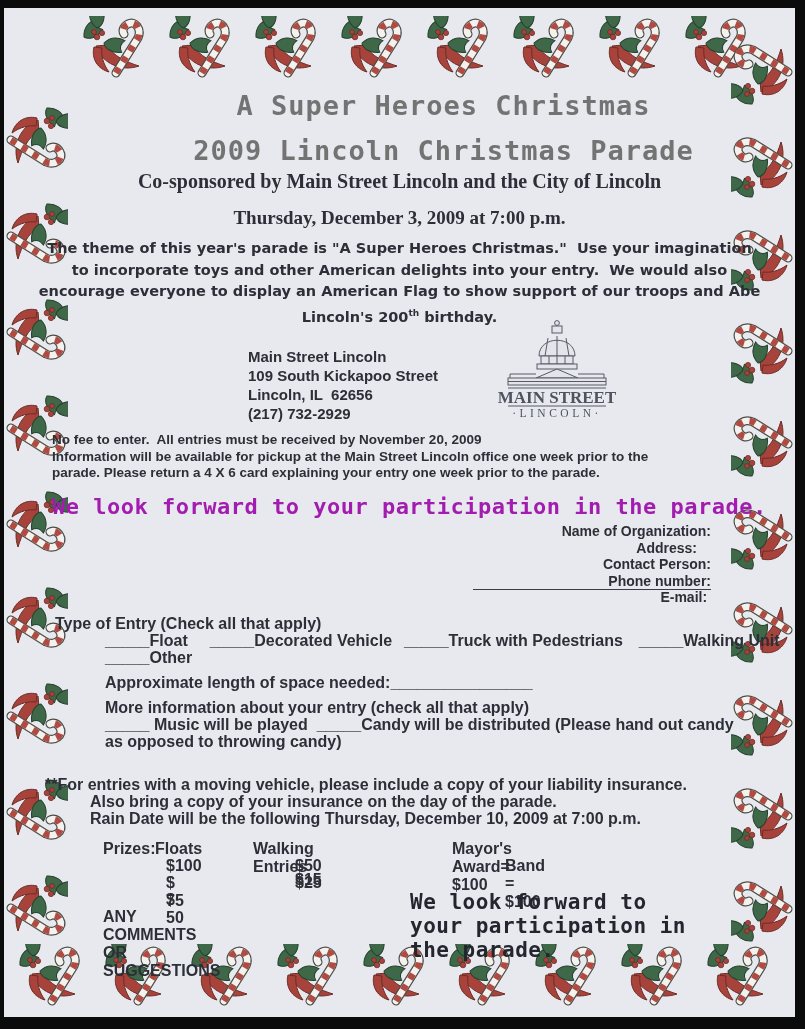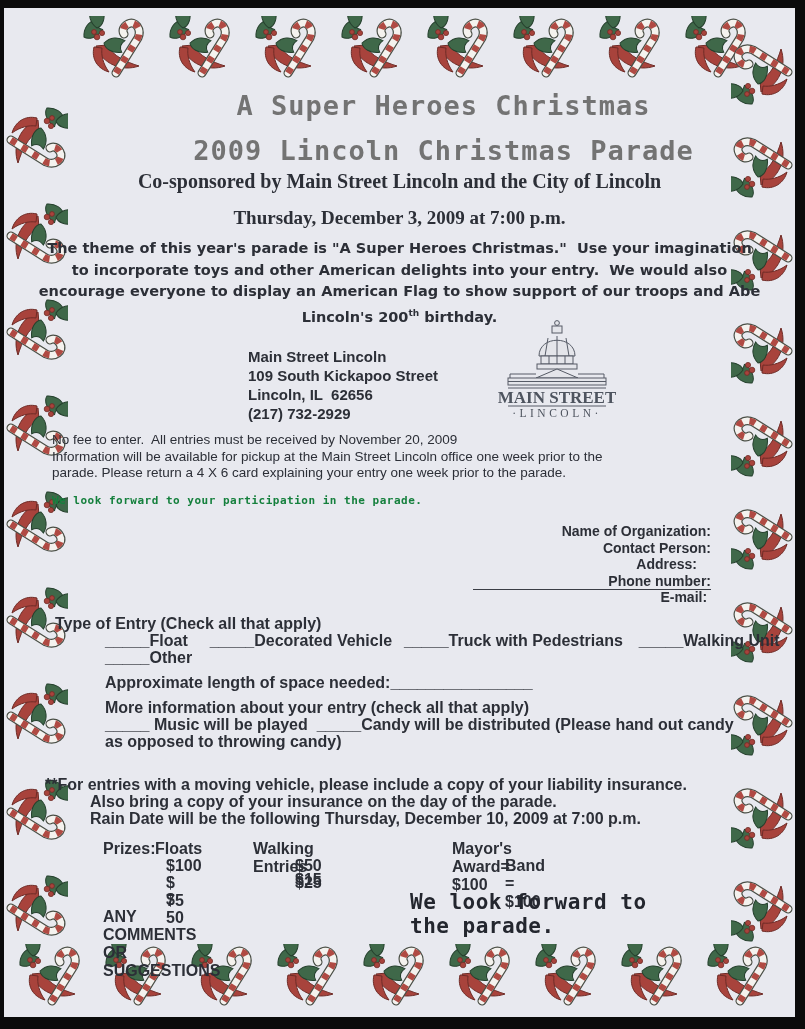--- a/index.html
+++ b/index.html
@@ -13,23 +13,23 @@
   .center{left:0;width:100%;text-align:center;}
 
   .title{font-family:"DejaVu Sans Mono","Liberation Mono",monospace;font-weight:700;
          font-size:27px;line-height:45px;color:#737373;letter-spacing:1px;padding-left:44px;}
   .cosponsor{font-family:"Liberation Serif",serif;font-weight:700;font-size:20px;}
   .datetime{font-family:"Liberation Serif",serif;font-weight:700;font-size:19px;}
   .theme{font-family:"DejaVu Sans",sans-serif;font-weight:700;font-size:14.5px;
          line-height:21.5px;}
   .theme sup{font-size:9px;}
   .addr{font-weight:700;font-size:15px;line-height:19px;}
-  .info{font-weight:400;font-size:13.5px;line-height:16.5px;}
+  .info{font-weight:700;font-size:13.5px;line-height:16.5px;}
   .mono-note{font-family:"DejaVu Sans Mono","Liberation Mono",monospace;font-weight:700;
-             font-size:11px;letter-spacing:.5px;color:#15803d;}
+             font-size:22px;letter-spacing:.5px;color:#a21caf;}
   .fbold{font-weight:700;font-size:16px;}
   .form-row{display:flex;align-items:flex-end;height:16.5px;flex-direction:column;}
   .form-row .lbl{font-weight:700;font-size:14px;line-height:15px;}
   .fill-line{border-bottom:1.6px solid #3a3d45;height:14px;}
   .grow{flex:1;}
   .closing{font-family:"DejaVu Sans Mono","Liberation Mono",monospace;font-weight:700;
            font-size:21px;line-height:24px;color:#23262e;letter-spacing:.5px;}
   svg text{font-family:"Liberation Serif",serif;fill:#4e545f;}
 </style>
 </head>
@@ -156,26 +156,26 @@
       <div data-bind="info.line3">parade. Please return a 4 X 6 card explaining your entry one week prior to the parade.</div>
     </div>
 
     <div class="abs mono-note" style="left:48px;top:486px" data-bind="participation_note">We look forward to your participation in the parade.</div>
 
     <div class="abs" style="left:29px;top:516px;width:678px">
       <div class="form-row">
         <span class="lbl" data-bind="form.name_label">Name of Organization:</span>
         <div class="fill-line grow"></div>
       </div>
+      <div class="form-row" style="width:664px">
+        <span class="lbl" data-bind="form.address_label">Address:</span>
+        <div class="fill-line grow"></div>
+      </div>
       <div class="form-row">
         <span class="lbl" data-bind="form.contact_label">Contact Person:</span>
-        <div class="fill-line grow"></div>
-      </div>
-      <div class="form-row" style="width:664px">
-        <span class="lbl" data-bind="form.address_label">Address:</span>
         <div class="fill-line grow"></div>
       </div>
       <div class="form-row">
         <span class="lbl" data-bind="form.phone_label">Phone number:</span>
         <div class="fill-line" style="width:238px"></div>
         <span class="lbl" style="" data-bind="form.email_label">E-mail: </span>
         <div class="fill-line grow"></div>
       </div>
     </div>
 
@@ -204,17 +204,18 @@
       <span class="abs fbold" style="left:501px;top:849px" data-bind="prizes.award_band">Band  = $100</span>
       <span class="abs fbold" style="left:162px;top:866px" data-bind="prizes.floats.1">$ 75</span>
       <span class="abs fbold" style="left:291px;top:866px" data-bind="prizes.walking.1">$25</span>
       <span class="abs fbold" style="left:162px;top:883px" data-bind="prizes.floats.2">$ 50</span>
       <span class="abs fbold" style="left:291px;top:863px" data-bind="prizes.walking.2">$15</span>
       <span class="abs fbold" style="left:99px;top:900px" data-bind="prizes.comments">ANY COMMENTS OR SUGGESTIONS</span>
     </div>
 
     <div class="abs closing" style="left:406px;top:882px">
       <div data-bind="closing.line1">We look forward to</div>
+      <div data-bind="closing.line2">your participation in</div>
       <div data-bind="closing.line3">the parade.</div>
     </div>
 
   </div>
 </div>
 
 </body></html>

